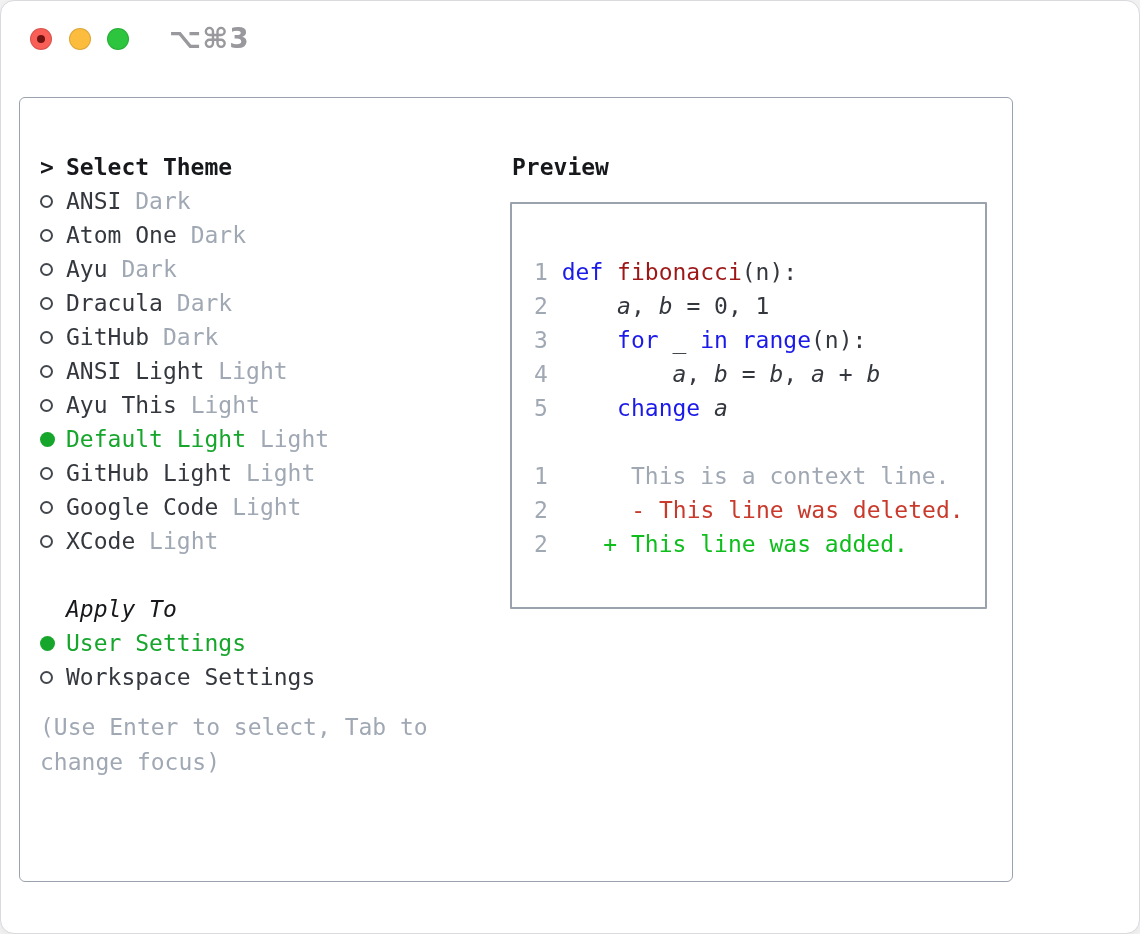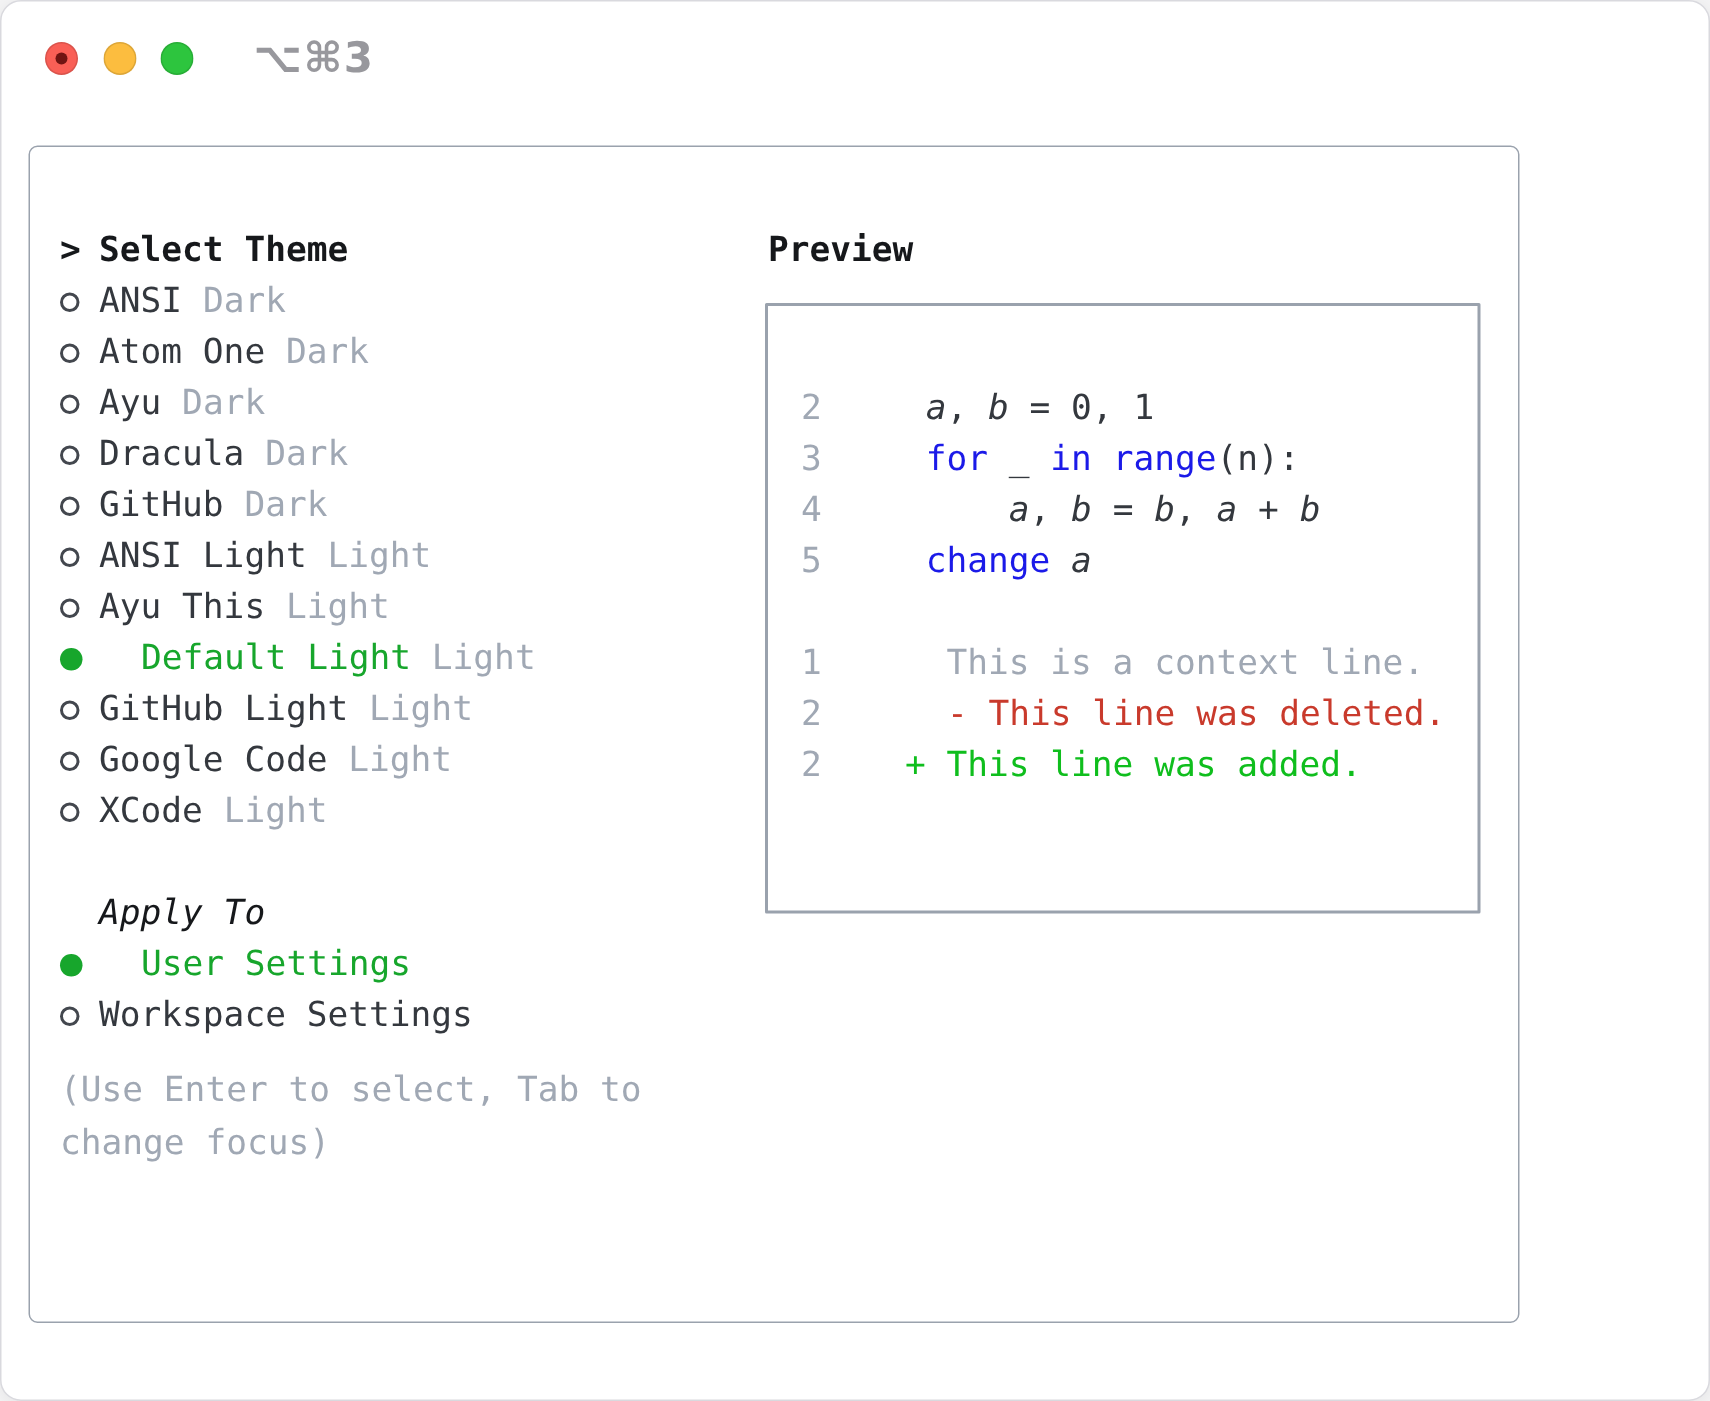--- a/index.html
+++ b/index.html
@@ -29,21 +29,21 @@
     position:absolute;left:18px;top:96px;width:994px;height:785px;
     border:1.5px solid var(--border);border-radius:6px;background:#fff;
   }
   .left-col{position:absolute;left:20px;top:52px;width:450px;}
   .row{display:flex;align-items:center;height:34px;font-size:23px;color:var(--text);}
   .marker{flex:0 0 26px;display:flex;align-items:center;}
   .ring{width:13px;height:13px;border:2px solid #43474e;border-radius:50%;}
   .row.selected .ring{width:15px;height:15px;border:0;background:var(--accent_green);}
   .row .labelwrap{white-space:pre;}
   .t-name{color:var(--text);}
-  .row.selected .t-name{color:var(--accent_green);margin-left:28px;}
+  .row.selected .t-name{color:var(--accent_green);}
   .t-var{color:var(--muted);}
   .hdr{font-weight:bold;color:var(--heading);}
   .hdr .cursor{display:inline-block;width:26px;color:var(--heading);}
   .subhdr{color:var(--heading);font-style:italic;}
   .subhdr .marker-space{display:inline-block;width:26px;}
   .spacer{height:34px;}
   .hint{margin-top:16px;width:430px;font-size:23px;line-height:35px;color:var(--muted);}
   
   .preview-title{position:absolute;left:492px;top:52px;height:34px;line-height:34px;font-size:23px;font-weight:bold;color:var(--heading);}
   .preview-box{
@@ -183,20 +183,21 @@
             <span class="labelwrap"><span class="t-name">Workspace Settings</span></span>
   </div>
 </div>
 
       <div class="hint">(Use Enter to select, Tab to change focus)</div>
     </div>
 
     <div class="preview-title">Preview</div>
 
     <div class="preview-box">
+        <div class="code-line"><span class="ln">1</span> <span class="seg-kw">def </span><span class="seg-fn">fibonacci</span><span class="seg-pl">(n):</span></div>
         <div class="code-line"><span class="ln">2</span> <span class="seg-pl">    </span><span class="seg-var">a</span><span class="seg-pl">, </span><span class="seg-var">b</span><span class="seg-pl"> = 0, 1</span></div>
         <div class="code-line"><span class="ln">3</span> <span class="seg-pl">    </span><span class="seg-kw">for</span><span class="seg-pl"> _ </span><span class="seg-kw">in</span><span class="seg-pl"> </span><span class="seg-kw">range</span><span class="seg-pl">(n):</span></div>
         <div class="code-line"><span class="ln">4</span> <span class="seg-pl">        </span><span class="seg-var">a</span><span class="seg-pl">, </span><span class="seg-var">b</span><span class="seg-pl"> = </span><span class="seg-var">b</span><span class="seg-pl">, </span><span class="seg-var">a</span><span class="seg-pl"> + </span><span class="seg-var">b</span></div>
         <div class="code-line"><span class="ln">5</span> <span class="seg-pl">    </span><span class="seg-kw">change</span><span class="seg-pl"> </span><span class="seg-var">a</span></div>
         <div class="code-line"><span class="ln"></span> </div>
         <div class="code-line"><span class="ln">1</span> <span class="seg-ctx">     This is a context line.</span></div>
         <div class="code-line"><span class="ln">2</span> <span class="seg-pl">   </span><span class="seg-del">- This line was deleted.</span></div>
         <div class="code-line"><span class="ln">2</span> <span class="seg-pl">   </span><span class="seg-add">+ This line was added.</span></div>
       </div>
 

